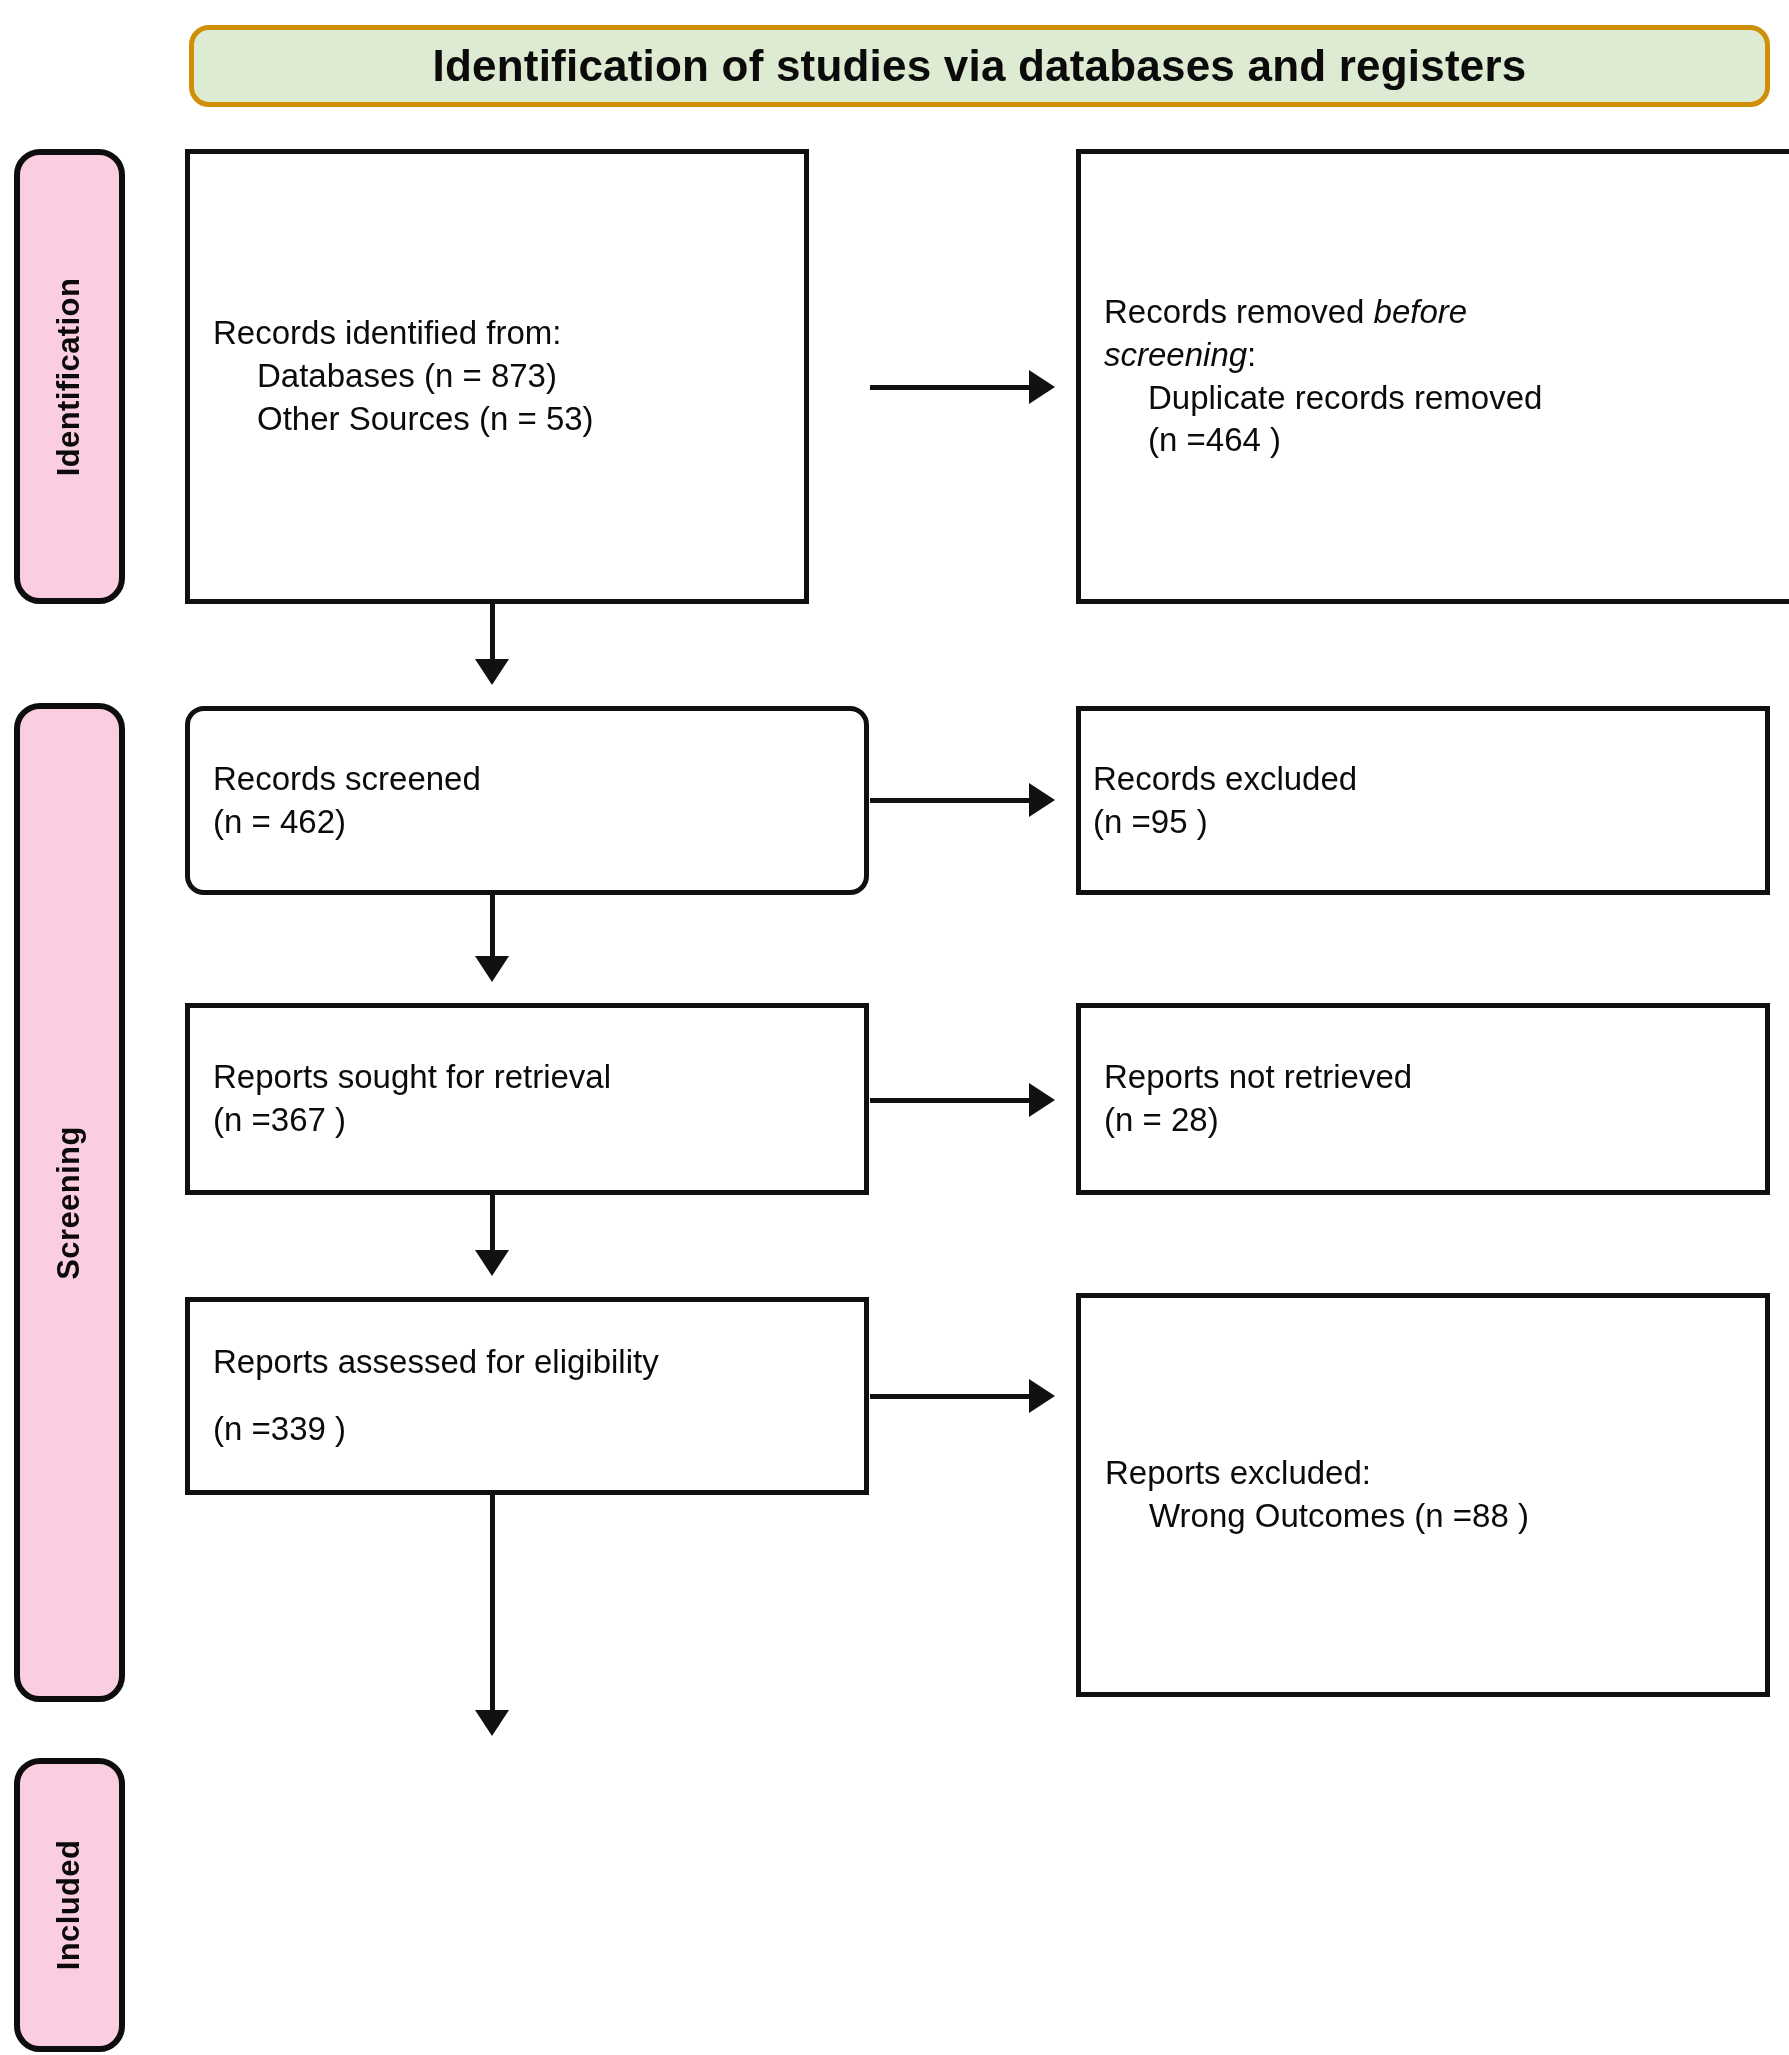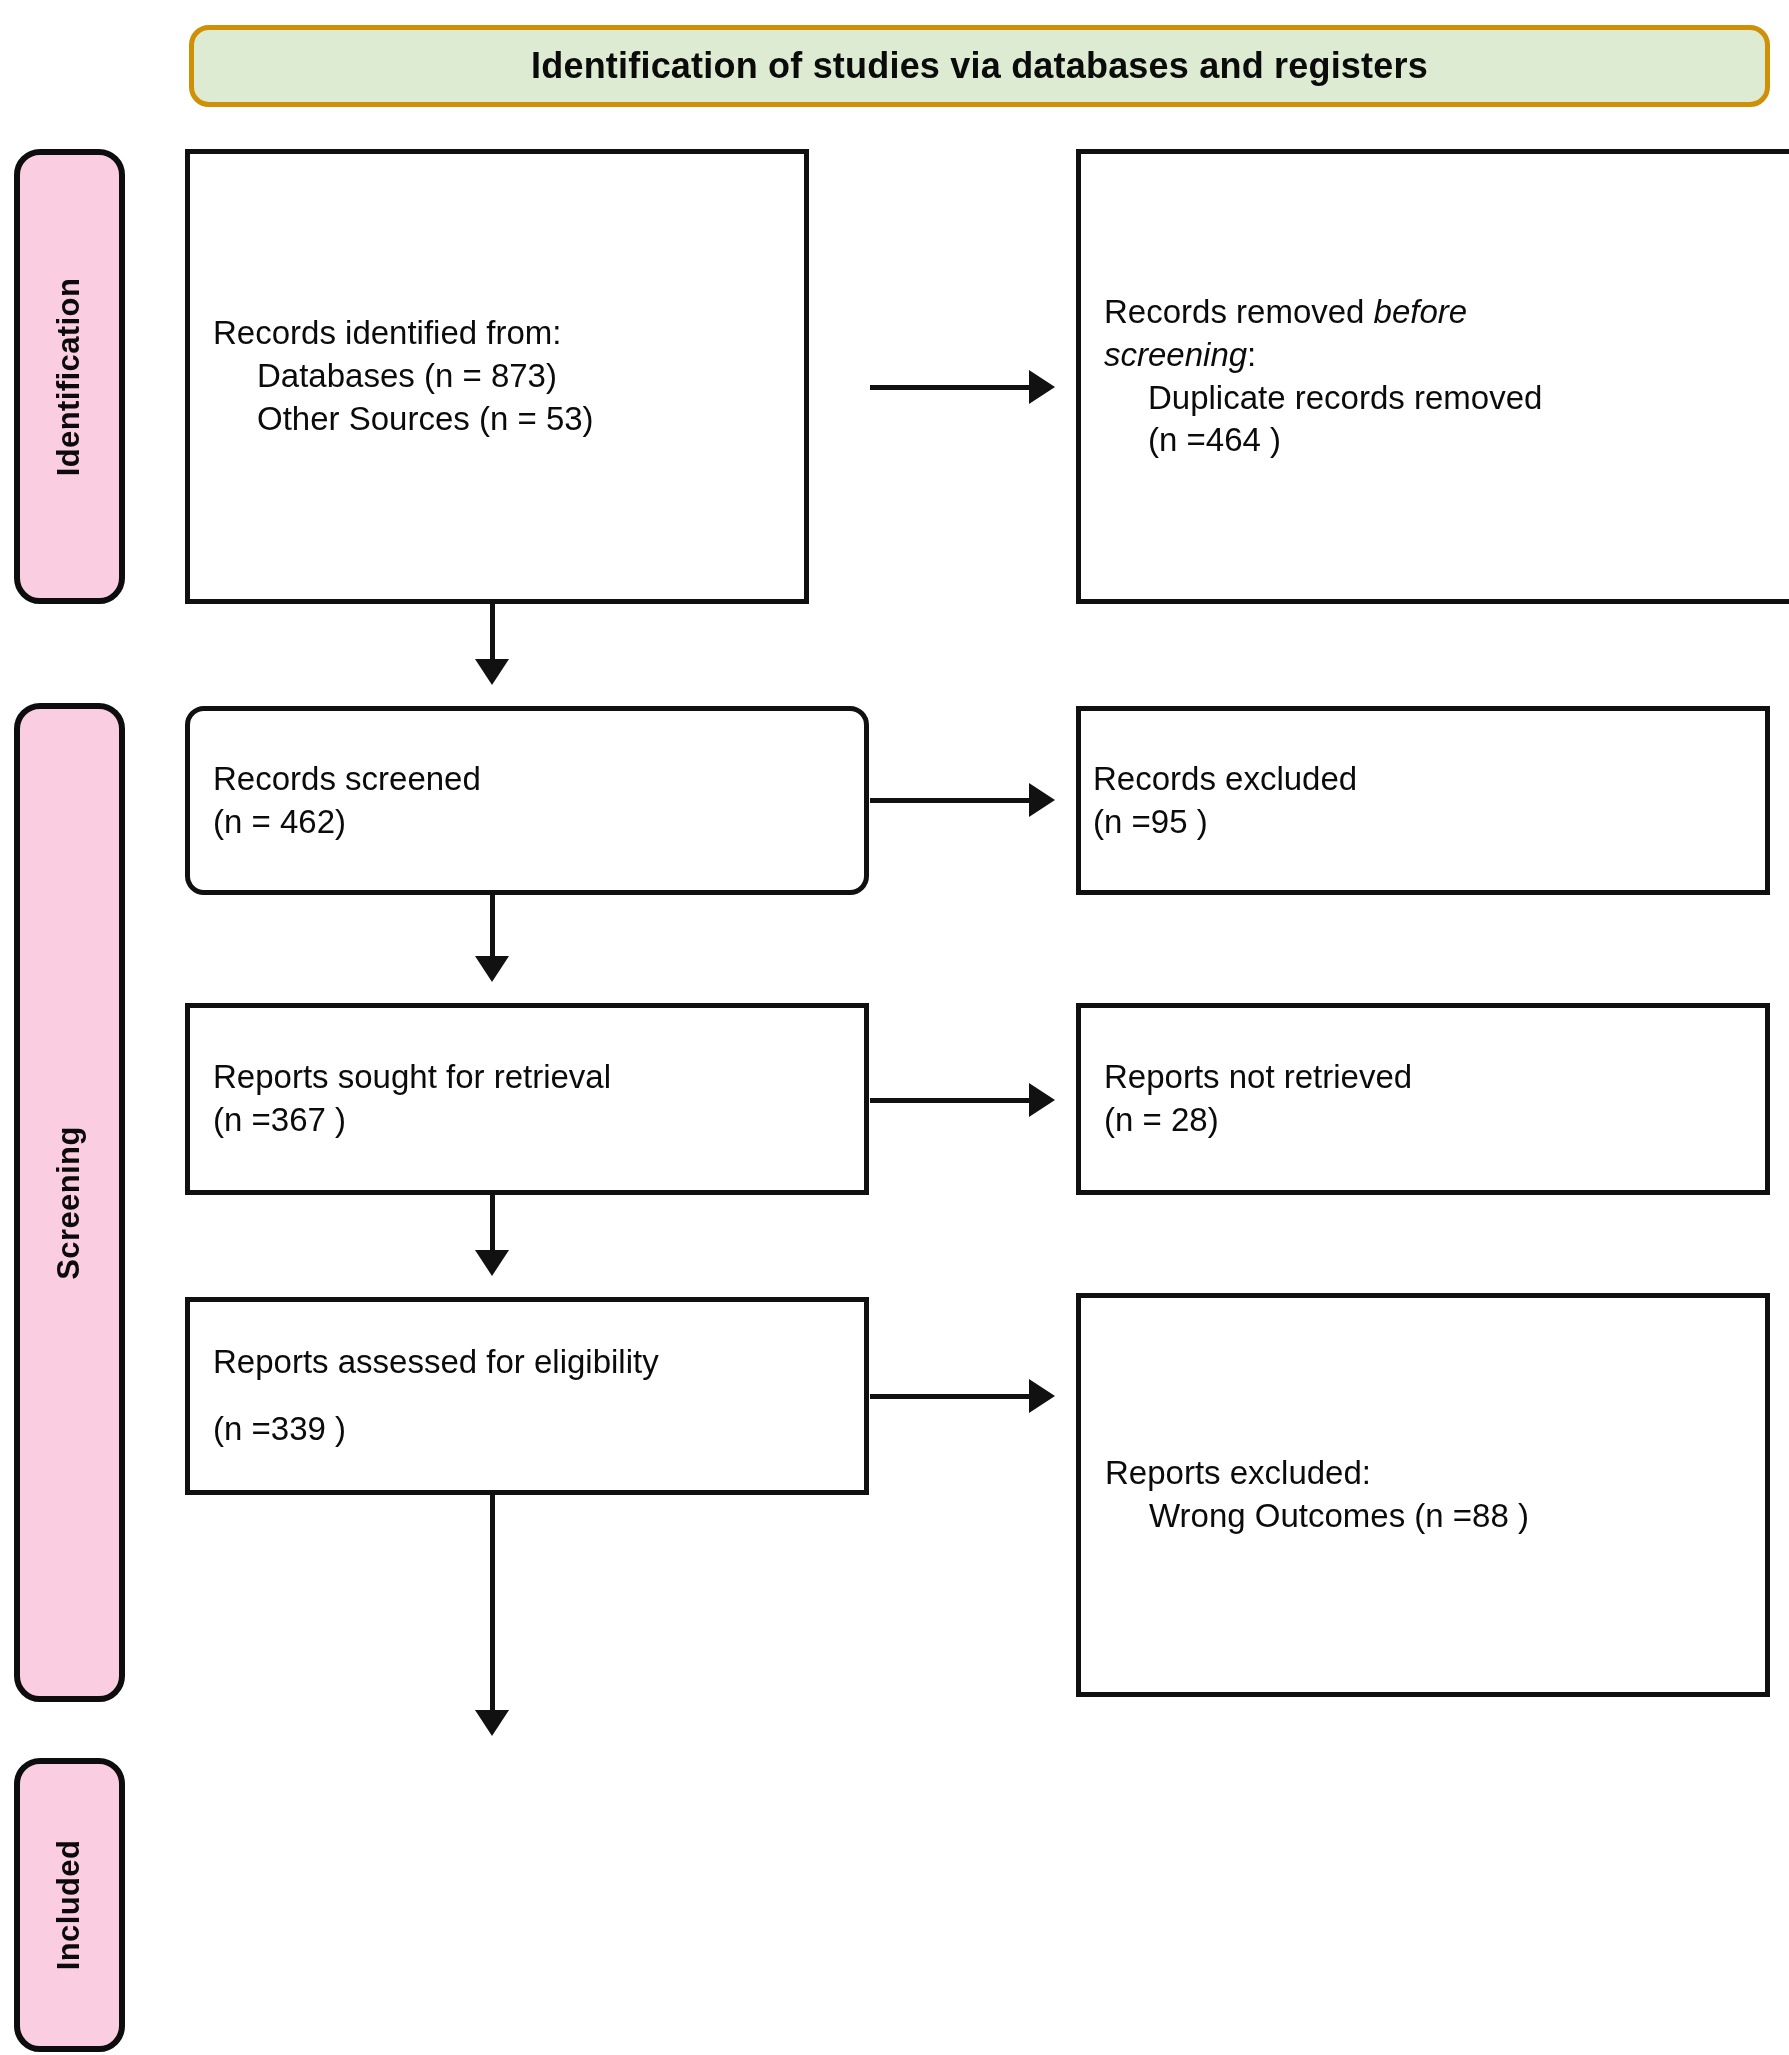--- a/index.html
+++ b/index.html
@@ -29,21 +29,21 @@
     height: 82px;
     background: #ddebd2;
     border: 5.3px solid #cf9007;
     border-radius: 20px;
     box-sizing: border-box;
     display: flex;
     align-items: center;
     justify-content: center;
   }
   .header-title {
-    font-size: 36px;
+    font-size: 44px;
     font-weight: bold;
     color: #0b0b0b;
     letter-spacing: 0.2px;
     text-align: center;
   }
 
   
   .stage-pill {
     position: absolute;
     left: 13.7px;

